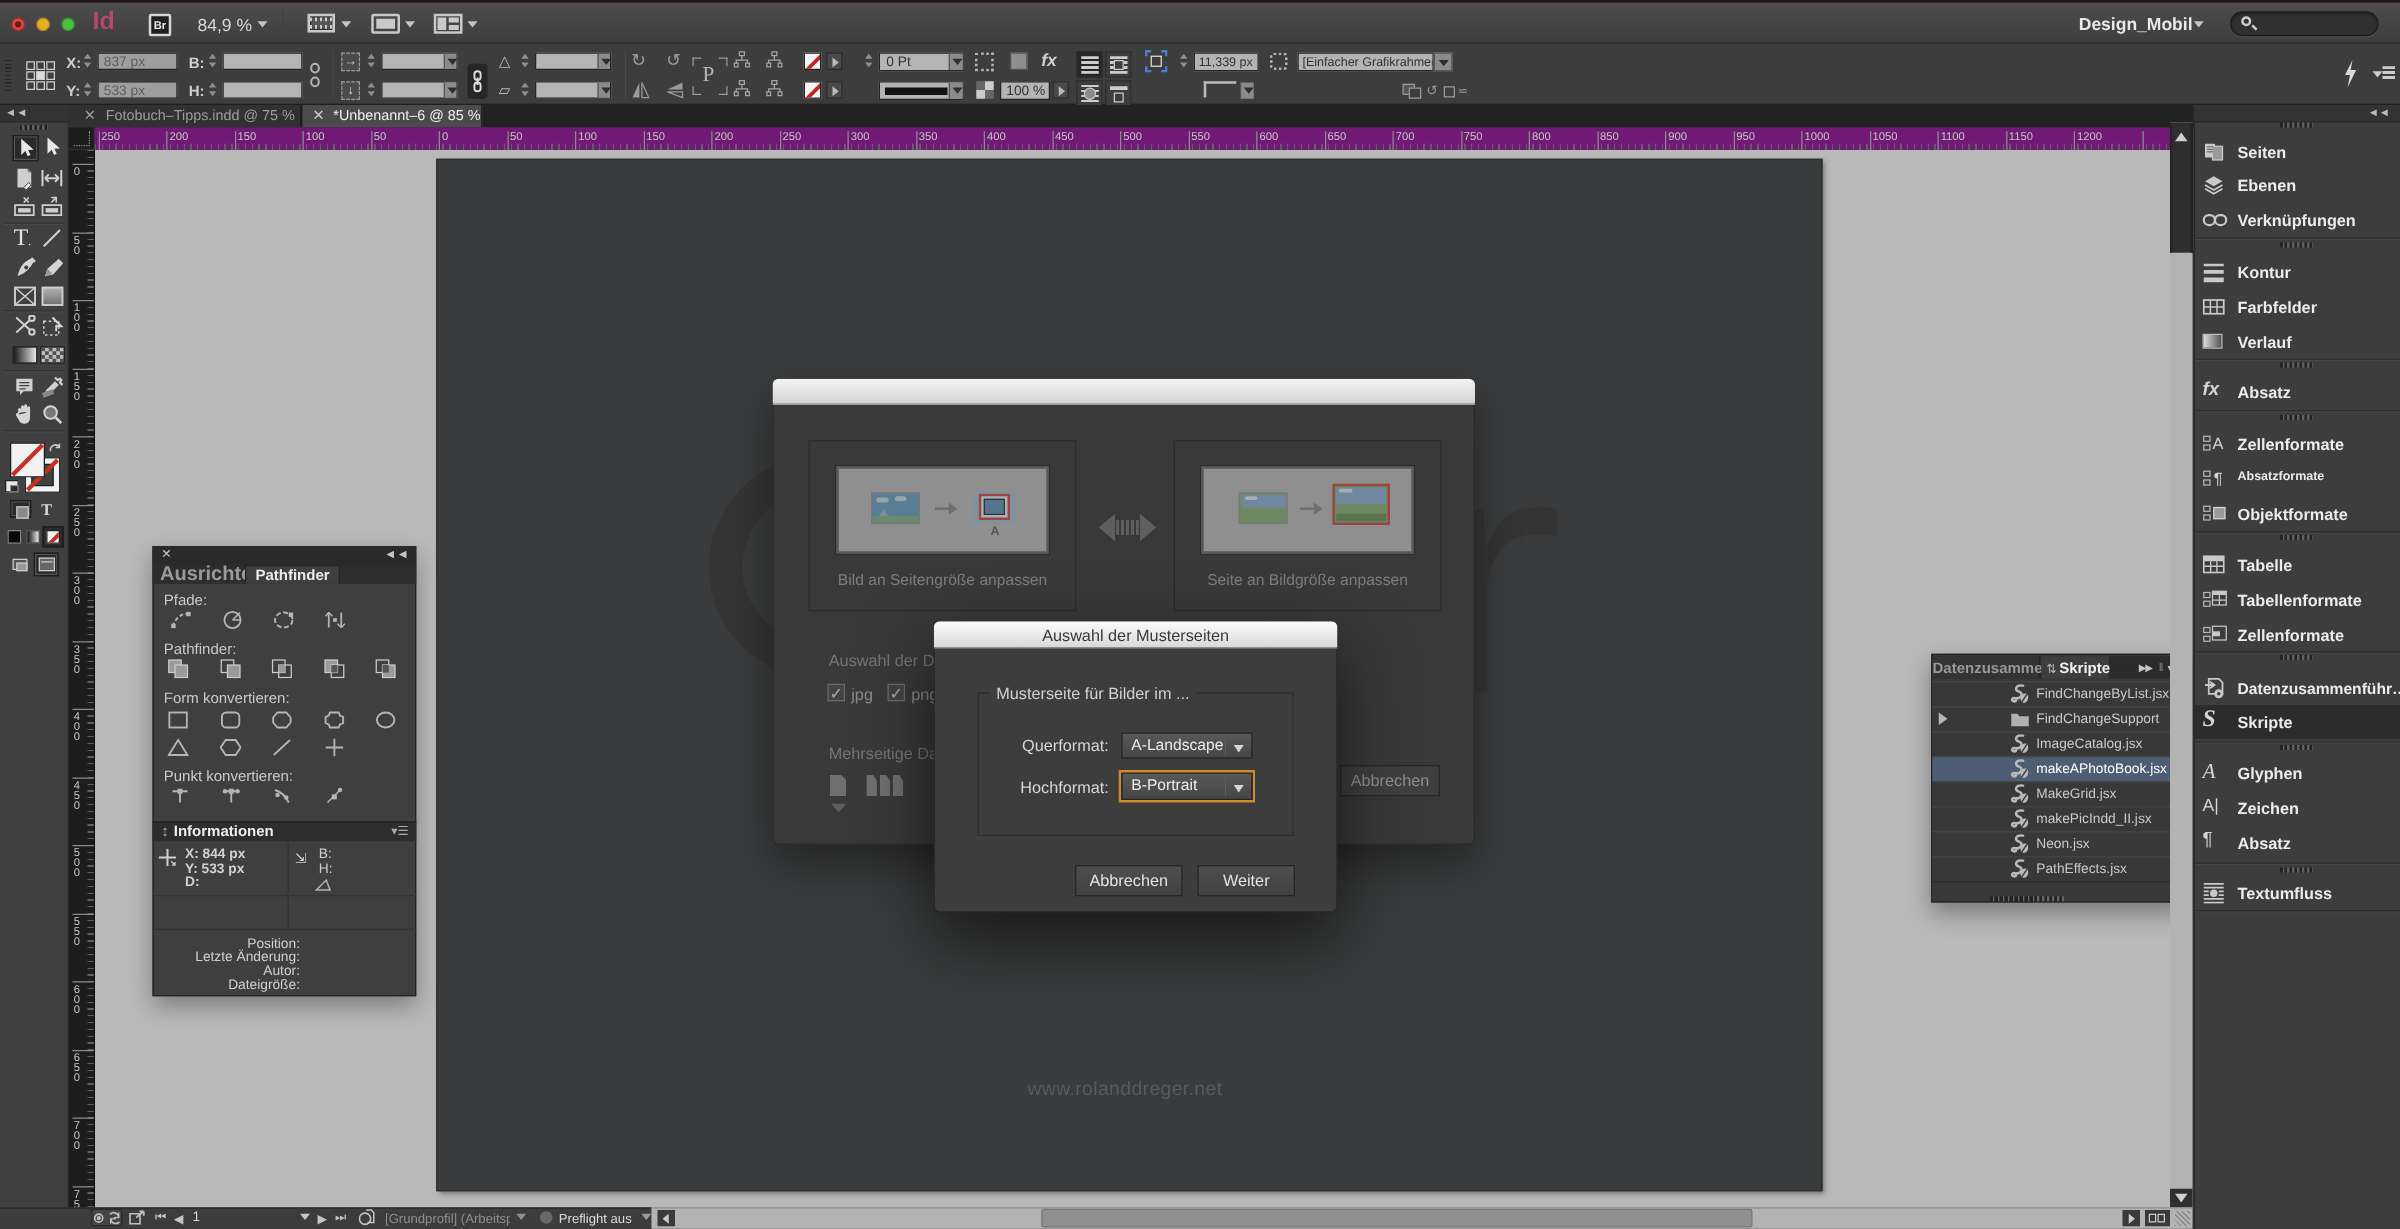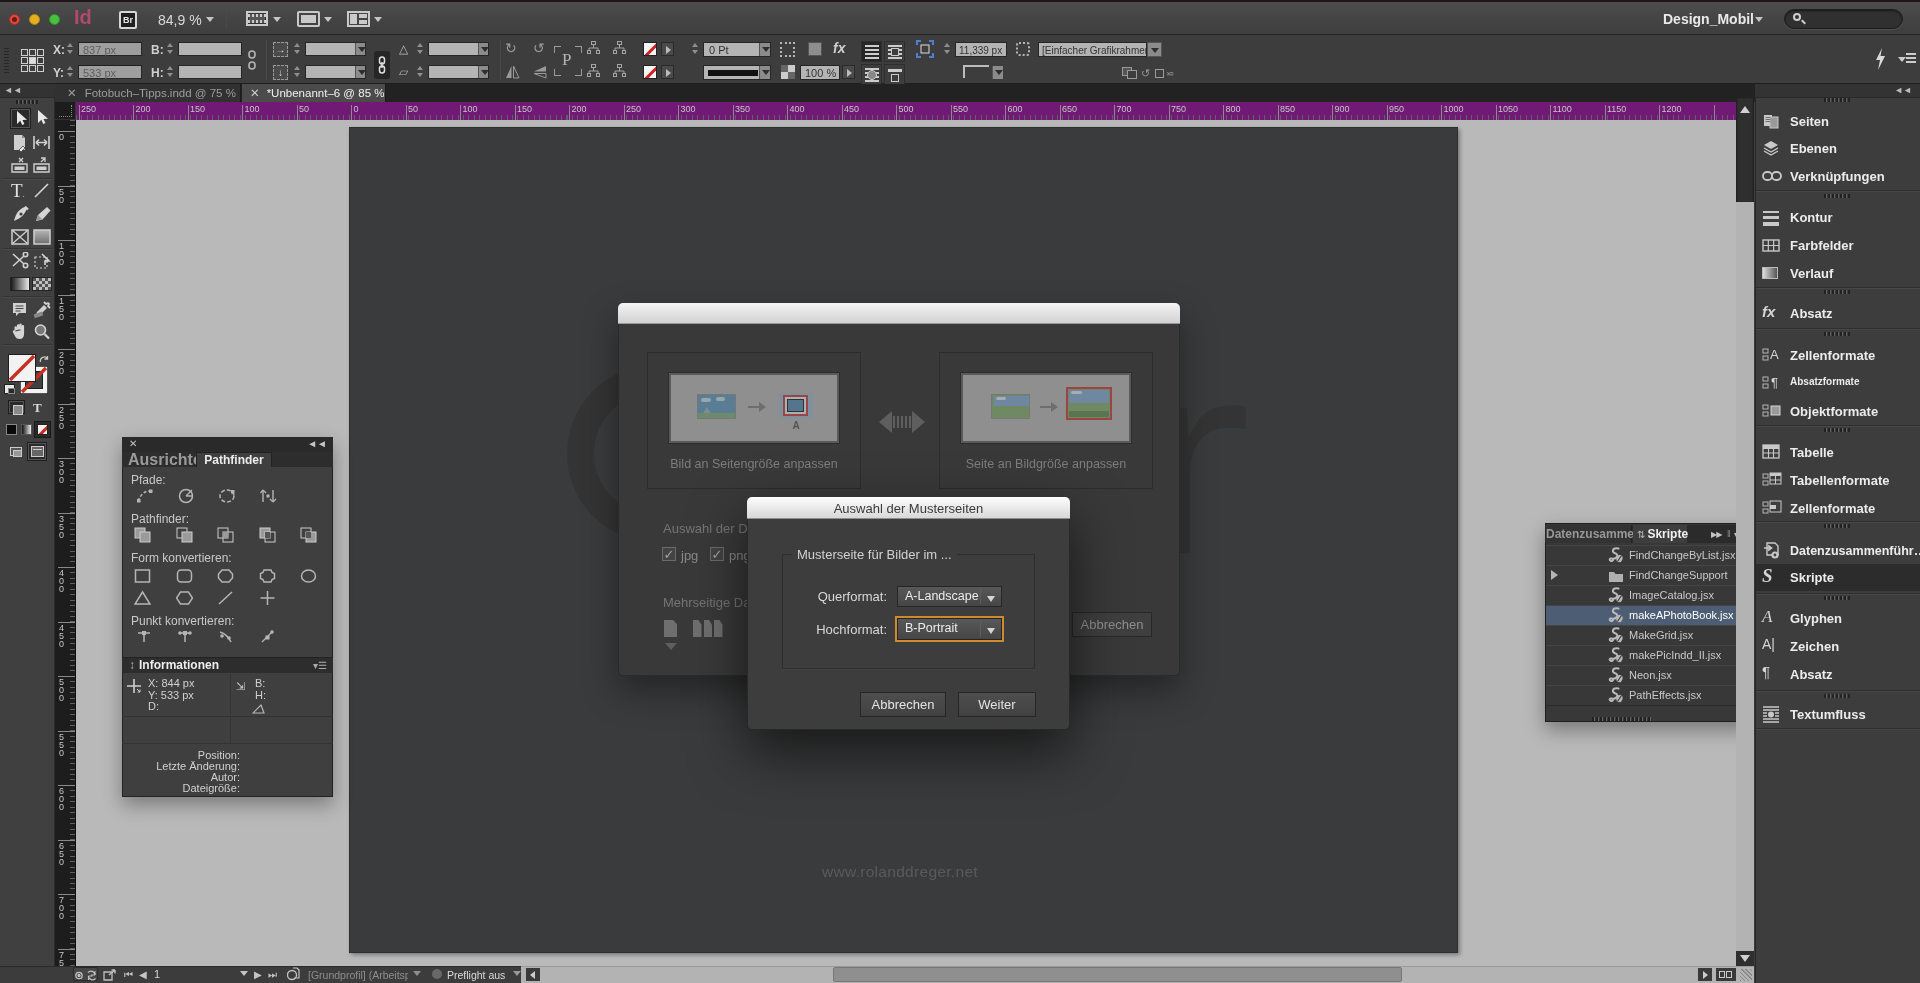--- a/index.html
+++ b/index.html
@@ -647,21 +647,21 @@
     <div class="abs" style="left:259px;top:629px;"><svg width="17" height="16" viewBox="0 0 17 16">
         <path d="M3 13 L13 3" stroke="#b5b5b5" stroke-width="1.2"></path>
         <rect x="6.5" y="6.5" width="4" height="4" fill="#b5b5b5"></rect>
         <circle cx="13" cy="3" r="1.8" fill="#b5b5b5"></circle>
       </svg></div>
 <div class="abs" style="left:122px;top:657px;width:211px;height:16px;background:#2d2d2d;border-top:1px solid #222;color:#ededed;font-size:12px;font-weight:bold;line-height:15px;"><span style="margin-left:7px;font-weight:normal;color:#aaa;">↕</span><span style="margin-left:4px;">Informationen</span><span style="float:right;margin-right:6px;font-weight:normal;color:#aaa;font-size:10px;">▾☰</span></div>
 <div class="abs" style="left:127px;top:679px;width:14px;height:14px;"><svg width="14" height="14" viewBox="0 0 14 14">
         <path d="M7 0 V14 M0 7 H14" stroke="#cfcfcf" stroke-width="1.6"></path>
         <path d="M10 10 l3 3 m0 -2.5 v2.5 h-2.5" stroke="#cfcfcf" stroke-width="1" fill="none"></path>
       </svg></div>
-<div class="abs" style="left:148px;top:678px;color:#d0d0d0;font-size:11px;line-height:11.5px;">X: 844 px<br>Y: 533 px<br>D:</div>
+<div class="abs" style="left:148px;top:678px;color:#d0d0d0;font-size:11px;line-height:11.5px;font-weight:bold;">X: 844 px<br>Y: 533 px<br>D:</div>
 <div class="abs" style="left:230px;top:674px;width:1px;height:40px;background:#333;"></div>
 <div class="abs" style="left:236px;top:680px;width:13px;height:12px;color:#cfcfcf;font-size:11px;">⇲</div>
 <div class="abs" style="left:255px;top:678px;color:#d0d0d0;font-size:11px;line-height:11.5px;">B:<br>H:</div>
 <div class="abs" style="left:252px;top:700px;width:13px;height:10px;"><svg width="13" height="10" viewBox="0 0 13 10">
         <path d="M1 9 L12 9 L9 1 Z" fill="none" stroke="#b5b5b5" stroke-width="1.2"></path>
       </svg></div>
 <div class="abs" style="left:122px;top:716px;width:211px;height:1px;background:#333;"></div>
 <div class="abs" style="left:230px;top:716px;width:1px;height:27px;background:#333;"></div>
 <div class="abs" style="left:122px;top:743px;width:211px;height:1px;background:#333;"></div>
 <div class="abs" style="left:128px;top:750px;width:112px;text-align:right;color:#d0d0d0;font-size:11px;line-height:11px;">Position:<br>Letzte Änderung:<br>Autor:<br>Dateigröße:</div>

